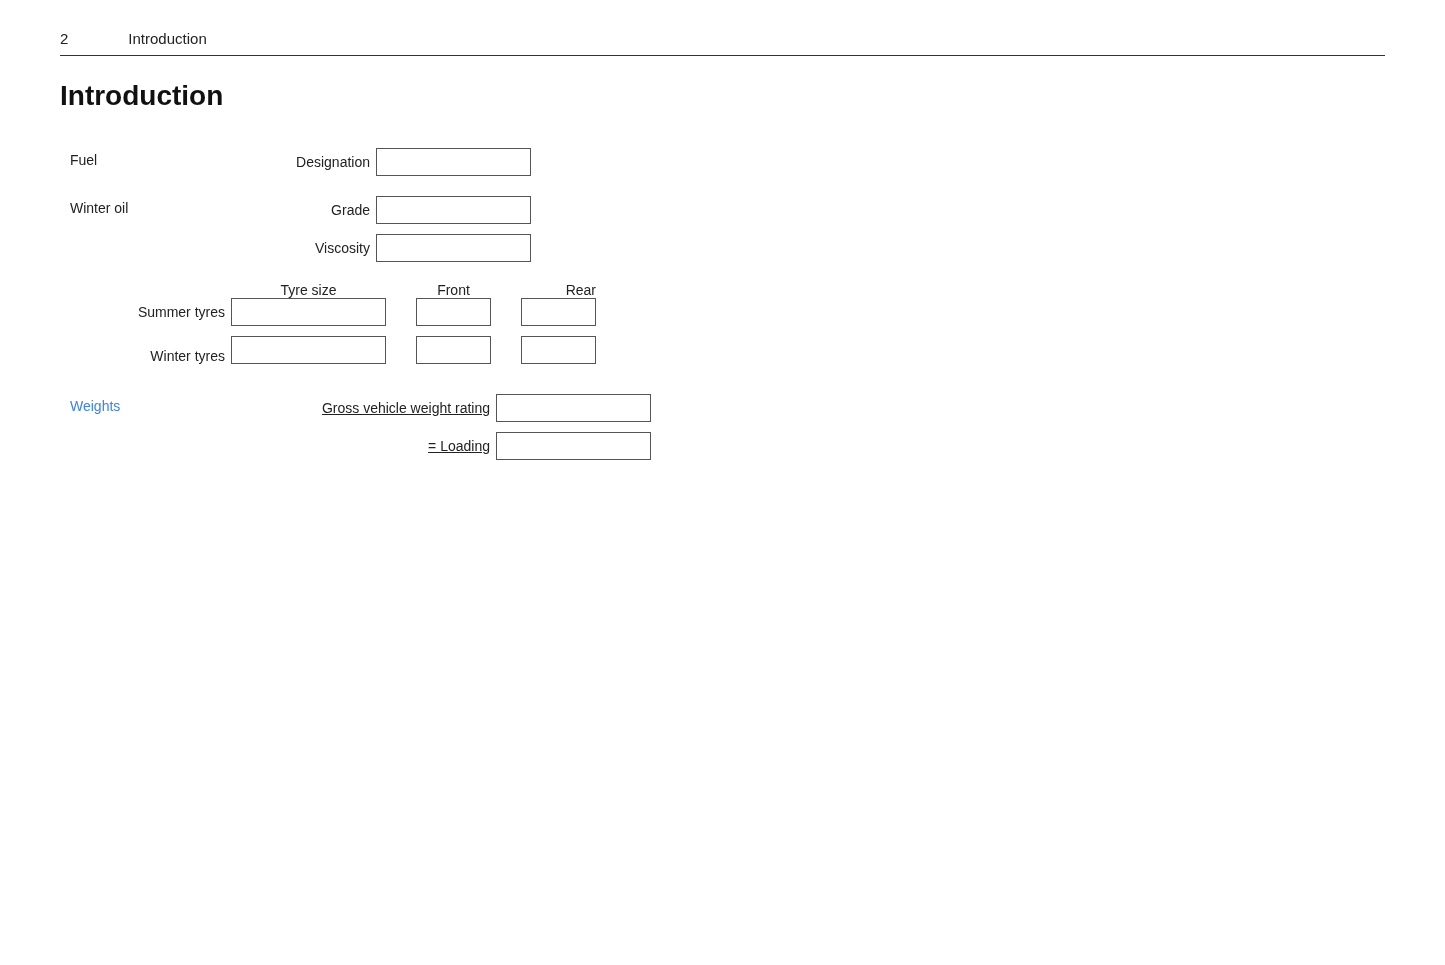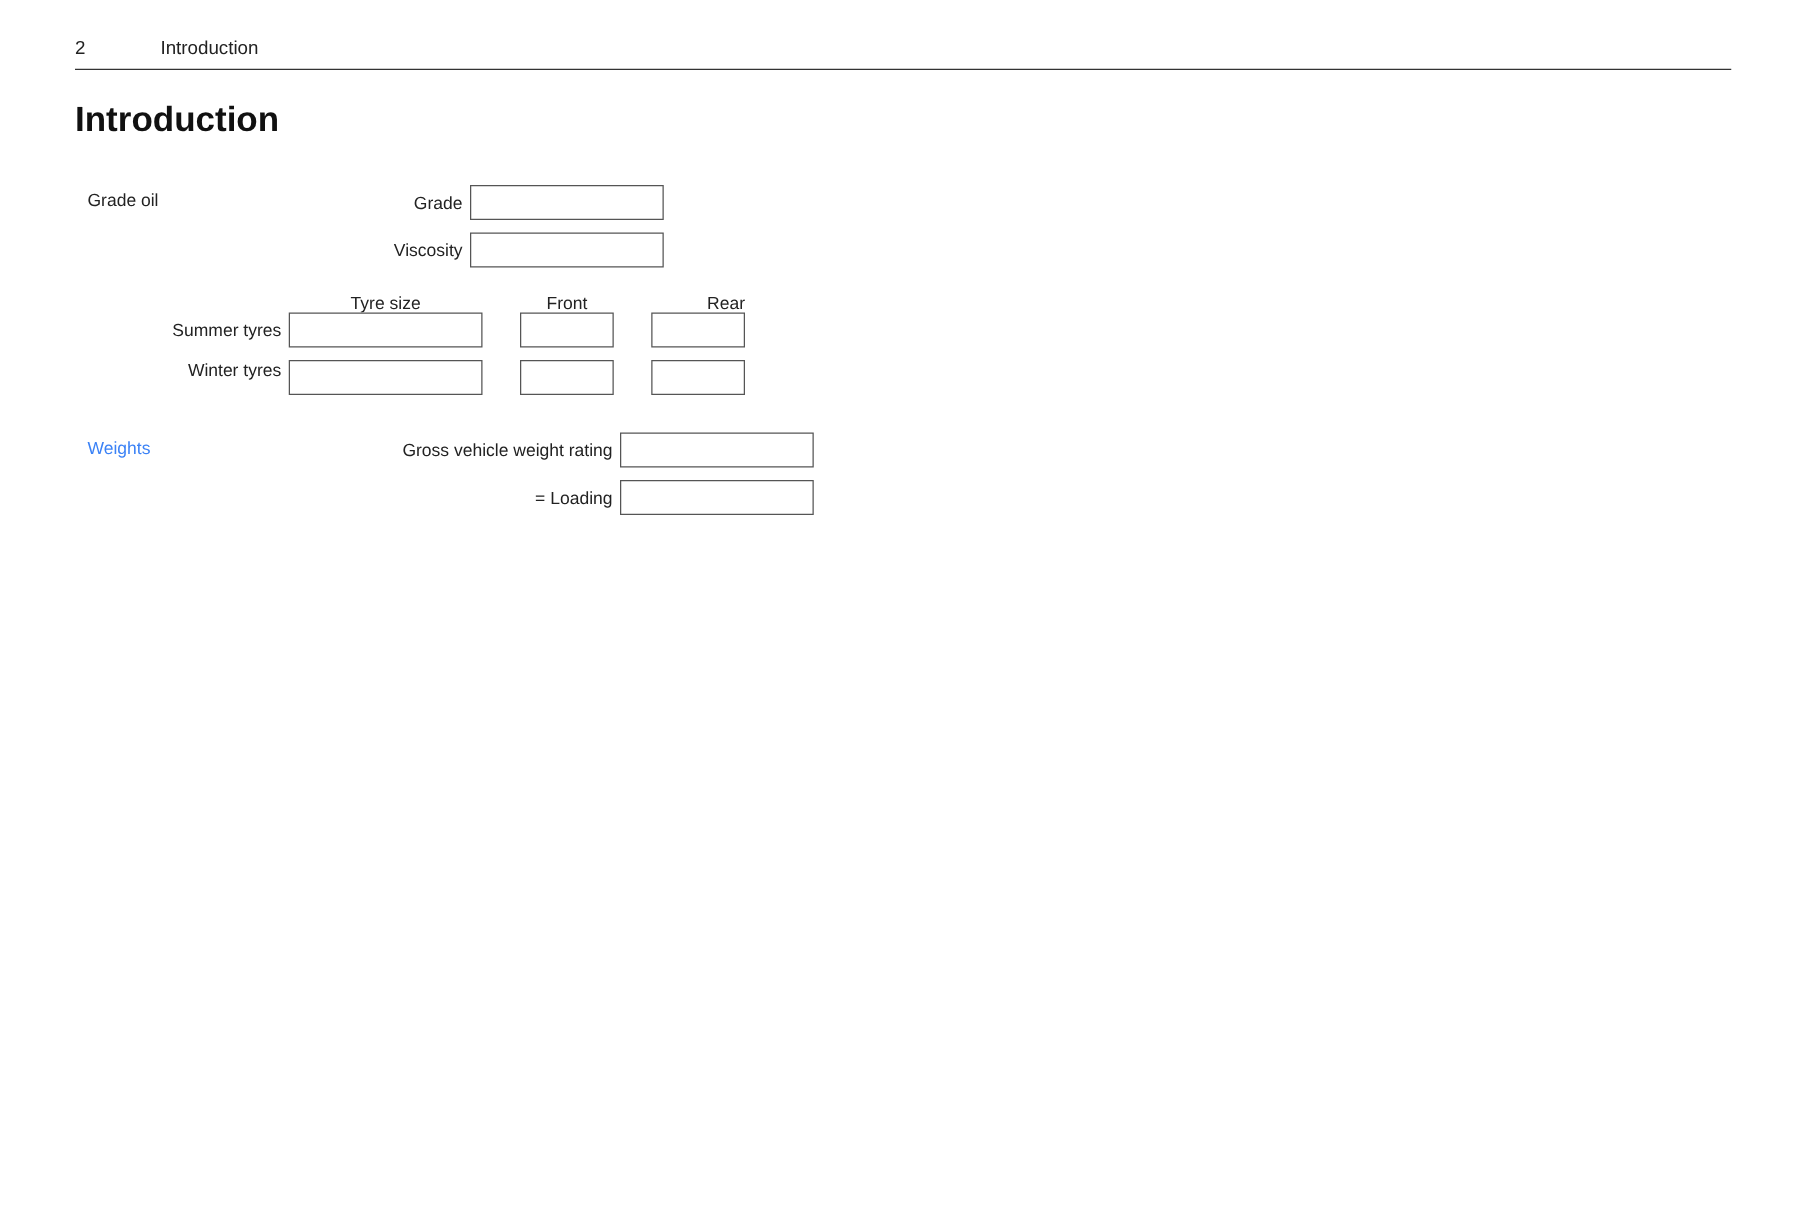--- a/index.html
+++ b/index.html
@@ -137,39 +137,49 @@
       font-size: 14px;
       color: #3b82f6;
       padding-top: 4px;
       flex-shrink: 0;
     }
 
     .weights-fields {
       display: flex;
       flex-direction: column;
       gap: 10px;
+      text-decoration: underline;
     }
   </style>
 </head>
 <body>
 
 <div class="page-container">
 
   <div class="page-header">
     <span class="page-number">2</span>
     <span class="header-title">Introduction</span>
   </div>
 
   <h1 class="page-title">Introduction</h1>
 
   <div class="content-area">
 
-
     <div class="section">
-      <div class="section-label">Grade oil</div>
+      <div class="section-label">Fuel</div>
+      <div class="section-fields">
+        <div class="field-row">
+          <span class="field-label" style="min-width:120px;">Designation</span>
+          <div class="field-box"></div>
+        </div>
+      </div>
+    </div>
+
+    <div class="section">
+      <div class="section-label">Winter oil</div>
       <div class="section-fields">
         <div class="field-row">
           <span class="field-label" style="min-width:120px;">Grade</span>
           <div class="field-box"></div>
         </div>
         <div class="field-row">
           <span class="field-label" style="min-width:120px;">Viscosity</span>
           <div class="field-box"></div>
         </div>
       </div>
@@ -189,21 +199,21 @@
           <div style="width:75px; text-align:right; font-size:14px;">Rear</div>
         </div>
 
         <div style="display:flex; align-items:center; margin-bottom:10px;">
           <span style="width:155px; text-align:right; font-size:14px; margin-right:6px; white-space:nowrap;">Summer tyres</span>
           <div class="field-box" style="margin-right:30px;"></div>
           <div class="field-box-small" style="margin-right:30px;"></div>
           <div class="field-box-small"></div>
         </div>
 
-        <div style="display:flex; align-items:flex-start; margin-bottom:10px;">
+        <div style="display:flex; align-items:flex-end; margin-bottom:10px;">
           <span style="width:155px; text-align:right; font-size:14px; margin-right:6px; white-space:nowrap;">Winter tyres</span>
           <div class="field-box" style="margin-right:30px;"></div>
           <div class="field-box-small" style="margin-right:30px;"></div>
           <div class="field-box-small"></div>
         </div>
 
       </div>
     </div>
 
     <div class="weights-section">

